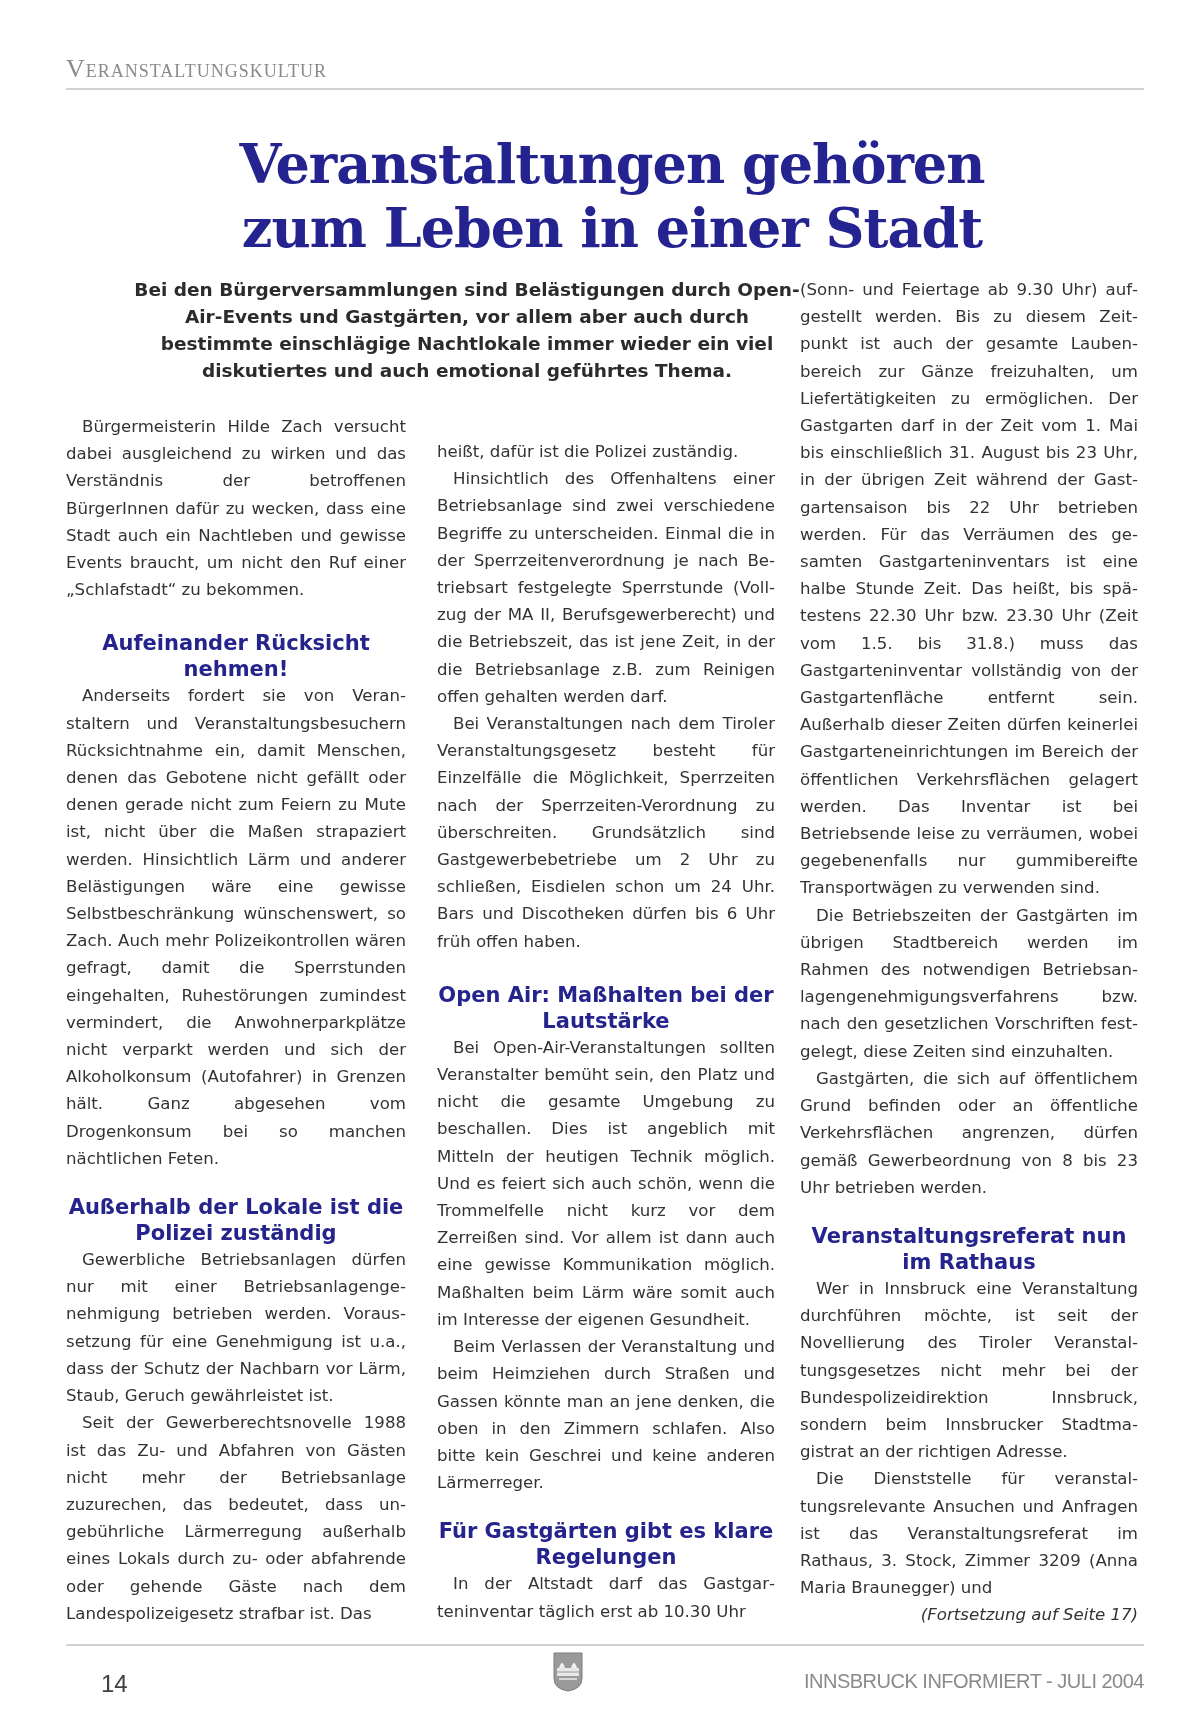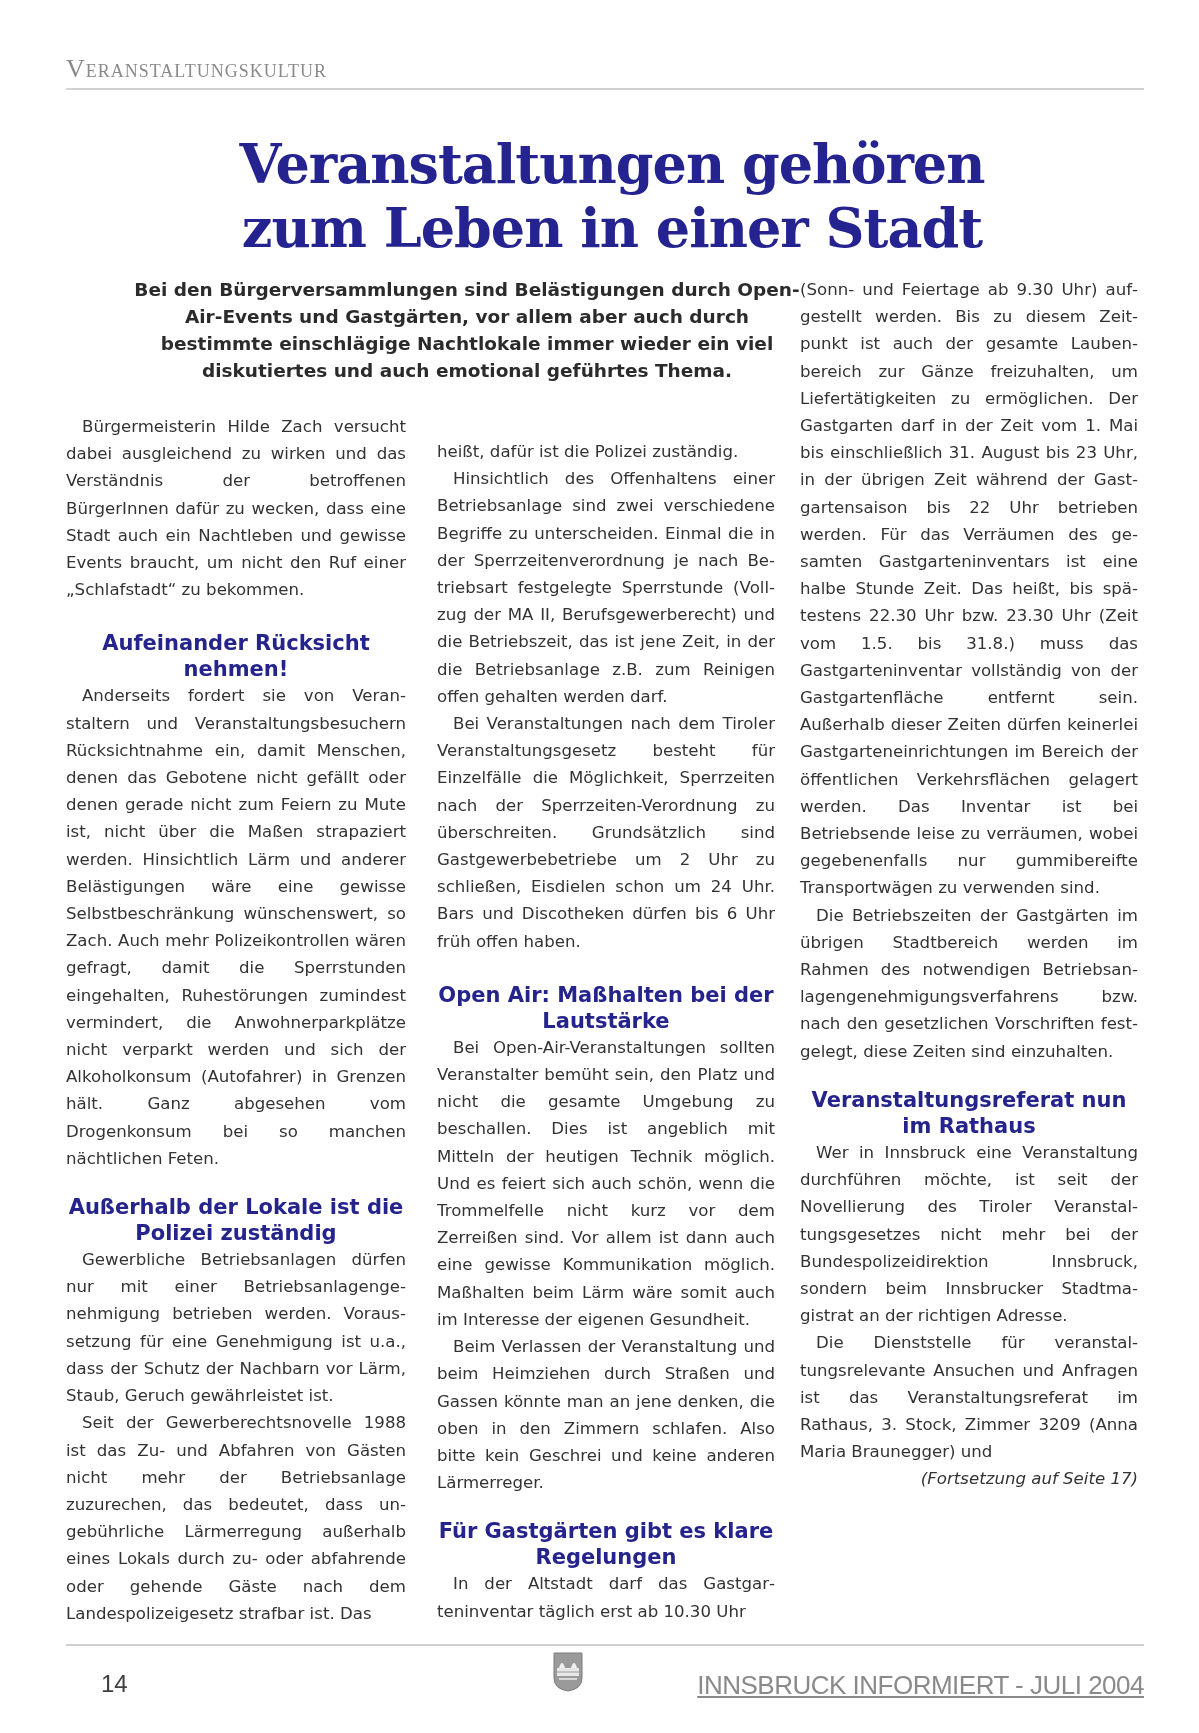--- a/index.html
+++ b/index.html
@@ -20,21 +20,21 @@
   .col h3 { margin:0; font-family:"DejaVu Sans", sans-serif; font-weight:bold; color:#25238c; font-size:21px; line-height:26px; text-align:center; }
   .col1 { left:66px; top:413px; width:340px; }
   .col2 { left:437px; top:438px; width:338px; }
   .col3 { left:800px; top:276px; width:338px; }
 
   .cont { text-align:right; font-style:italic; }
 
   .rule-bottom { position:absolute; left:66px; top:1644px; width:1078px; height:2px; background:#d0d0d0; }
   .page-num { position:absolute; left:66px; top:1670px; font-family:"Liberation Sans", sans-serif; font-size:24px; color:#404040;margin-left:35px; }
   .crest { position:absolute; left:553px; top:1652px; width:30px; height:40px; }
-  .footer-pub { position:absolute; right:55px; top:1670px; font-family:"Liberation Sans", sans-serif; font-size:26px; color:#8a8a8a; letter-spacing:-0.5px;text-decoration:underline; }
+  .footer-pub { position:absolute; right:55px; top:1670px; font-family:"Liberation Sans", sans-serif; font-size:20px; color:#8a8a8a; letter-spacing:-0.5px; }
 </style>
 </head>
 <body>
 
 <div class="page">
   <div class="section-label">Veranstaltungskultur</div>
   <div class="rule-top"></div>
 
   <h1 class="headline" style="margin:12px;">
     <span>Veranstaltungen gehören</span><br>
@@ -63,20 +63,21 @@
     <p>Bei Open-Air-Veranstaltungen soll­ten Veranstalter bemüht sein, den Platz und nicht die gesamte Umge­bung zu beschallen. Dies ist angeblich mit Mitteln der heutigen Technik möglich. Und es feiert sich auch schön, wenn die Trommelfelle nicht kurz vor dem Zerreißen sind. Vor al­lem ist dann auch eine gewisse Kom­munikation möglich. Maßhalten beim Lärm wäre somit auch im Interesse der eigenen Gesundheit.</p>
     <p>Beim Verlassen der Veranstaltung und beim Heimziehen durch Straßen und Gassen könnte man an jene den­ken, die oben in den Zimmern schla­fen. Also bitte kein Geschrei und kei­ne anderen Lärmerreger.</p>
     <div style="height:22px"></div>
     <h3>Für Gastgärten gibt es klare Regelungen</h3>
     <p>In der Altstadt darf das Gastgar­teninventar täglich erst ab 10.30 Uhr</p>
   </div>
 
   <div class="col col3">
     <p class="noindent">(Sonn- und Feiertage ab 9.30 Uhr) auf­gestellt werden. Bis zu diesem Zeit­punkt ist auch der gesamte Lauben­bereich zur Gänze freizuhalten, um Liefertätigkeiten zu ermöglichen. Der Gastgarten darf in der Zeit vom 1. Mai bis einschließlich 31. August bis 23 Uhr, in der übrigen Zeit während der Gast­gartensaison bis 22 Uhr betrieben werden. Für das Verräumen des ge­samten Gastgarteninventars ist eine halbe Stunde Zeit. Das heißt, bis spä­testens 22.30 Uhr bzw. 23.30 Uhr (Zeit vom 1.5. bis 31.8.) muss das Gastgarteninventar vollständig von der Gastgartenfläche entfernt sein. Außerhalb dieser Zeiten dürfen kei­nerlei Gastgarteneinrichtungen im Be­reich der öffentlichen Verkehrsflächen gelagert werden. Das Inventar ist bei Betriebsende leise zu verräumen, wo­bei gegebenenfalls nur gummibereifte Transportwägen zu verwenden sind.</p>
     <p>Die Betriebszeiten der Gastgärten im übrigen Stadtbereich werden im Rahmen des notwendigen Betriebsan­lagengenehmigungsverfahrens bzw. nach den gesetzlichen Vorschriften fest­gelegt, diese Zeiten sind einzuhalten.</p>
+    <p>Gastgärten, die sich auf öffentli­chem Grund befinden oder an öf­fentliche Verkehrsflächen angrenzen, dürfen gemäß Gewerbeordnung von 8 bis 23 Uhr betrieben werden.</p>
     <div style="height:22px"></div>
     <h3>Veranstaltungsreferat nun im Rathaus</h3>
     <p>Wer in Innsbruck eine Veranstal­tung durchführen möchte, ist seit der Novellierung des Tiroler Veranstal­tungsgesetzes nicht mehr bei der Bundespolizeidirektion Innsbruck, sondern beim Innsbrucker Stadtma­gistrat an der richtigen Adresse.</p>
     <p>Die Dienststelle für veranstal­tungsrelevante Ansuchen und An­fragen ist das Veranstaltungsreferat im Rathaus, 3. Stock, Zimmer 3209 (Anna Maria Braunegger) und</p>
     <div class="cont">(Fortsetzung auf Seite 17)</div>
   </div>
 
   <div class="rule-bottom"></div>
   <div class="page-num">14</div>
   <svg class="crest" viewBox="0 0 30 40">

